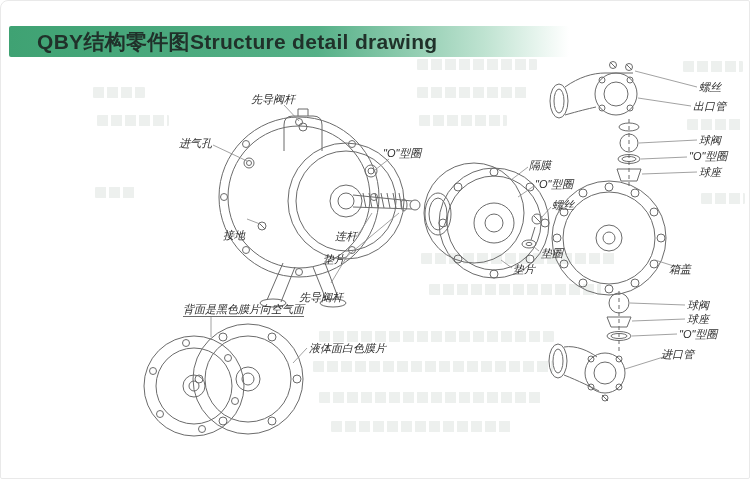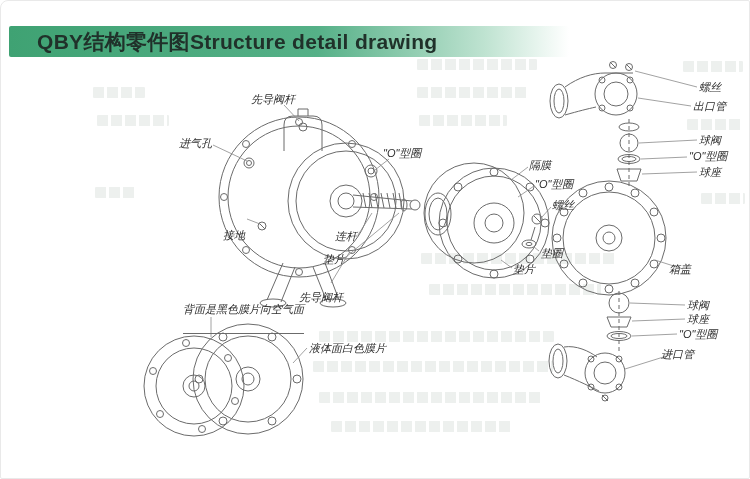--- a/index.html
+++ b/index.html
@@ -15,21 +15,21 @@
   }
   .header-text{
     font-size:21px;font-weight:700;color:#20312a;padding-left:28px;letter-spacing:.3px;
     white-space:nowrap;
   }
   .canvas{position:absolute;inset:0;}
   svg.art{position:absolute;left:0;top:0;z-index:2;}
   .lbl{
     position:absolute;font-size:11px;color:#2e2e2e;white-space:nowrap;line-height:1.15;z-index:3;font-style:italic;
   }
-  .lbl.underlined{border-bottom:1px solid #6b6b6b;padding-bottom:17px;}
+  .lbl.underlined{border-bottom:1px solid #6b6b6b;padding-bottom:0;}
   .ghost{
     position:absolute;height:11px;opacity:.5;z-index:1;border-radius:1px;
     background:repeating-linear-gradient(90deg,#dde2de 0 11px,rgba(255,255,255,0) 11px 14px);
     filter:blur(.6px);
   }
 </style>
 </head>
 <body>
 
 <div class="page">

